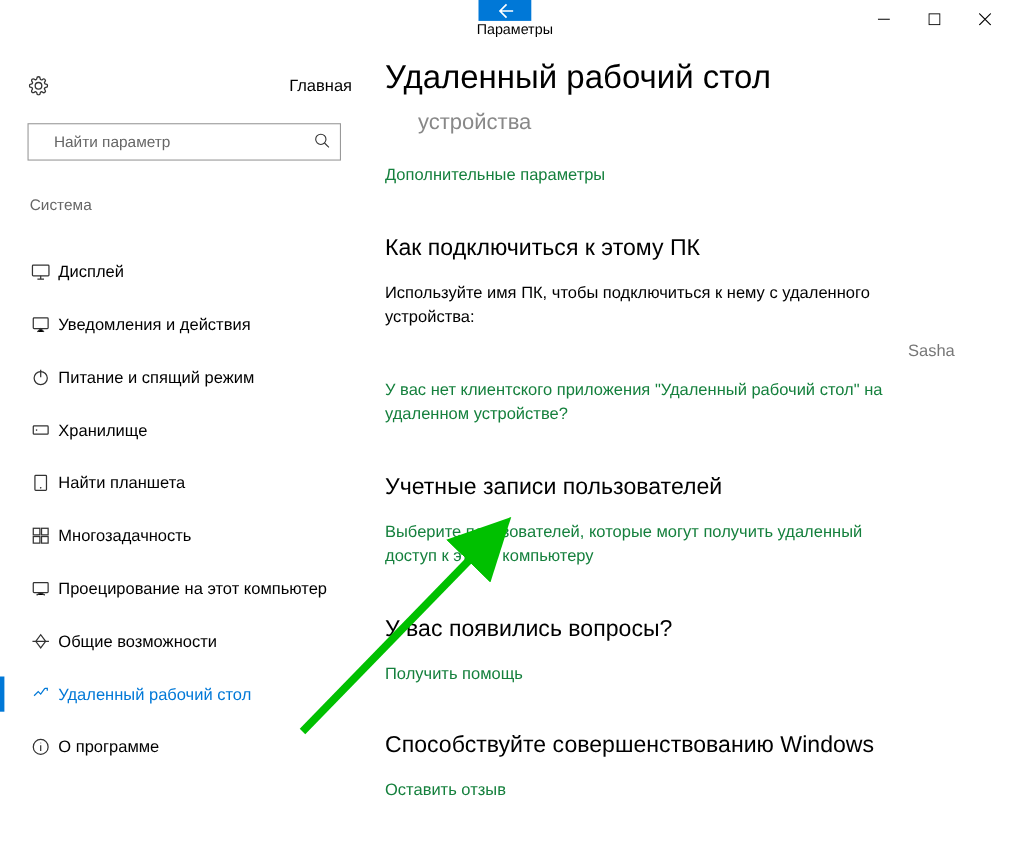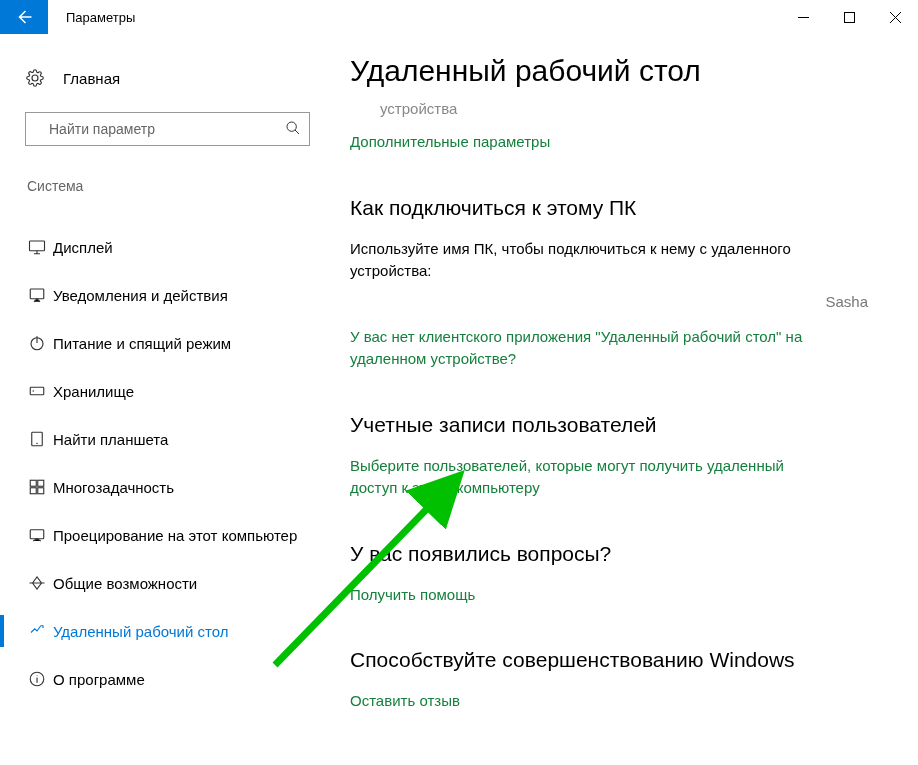--- a/index.html
+++ b/index.html
@@ -11,20 +11,21 @@
     width: 918px;
     height: 765px;
     overflow: hidden;
     position: relative;
   }
   .titlebar {
     height: 34px;
     display: flex;
     align-items: center;
     position: relative;
+    flex-direction: column;
   }
   .back-btn {
     width: 48px;
     height: 34px;
     background: #0078d7;
     color: #fff;
     display: flex;
     align-items: center;
     justify-content: center;
     cursor: pointer;
@@ -59,20 +60,21 @@
     width: 330px;
     padding: 24px 10px 0 25px;
   }
   .home-row {
     display: flex;
     align-items: center;
     gap: 18px;
     height: 40px;
     margin-bottom: 14px;
     cursor: pointer;
+    justify-content: space-between;
   }
   .home-row .icon { width: 20px; display:flex; justify-content:center; }
   .home-row .label { font-size: 15px; }
   .search-box {
     width: 285px;
     height: 34px;
     border: 1px solid #999;
     display: flex;
     align-items: center;
     padding: 0 8px 0 23px;
@@ -125,23 +127,23 @@
     flex: 1;
     padding: 20px 50px 0 20px;
   }
   .page-title {
     font-size: 30px;
     font-weight: 400;
     margin-bottom: 12px;
   }
   .muted {
     color: #888;
-    font-size: 15px;
+    font-size: 20px;
     margin-left: 30px;
-    margin-bottom: 14px;
+    margin-bottom: 26px;
   }
   .link {
     color: #15803d;
     font-size: 15px;
     cursor: pointer;
     display: inline-block;
     line-height: 1.5;
   }
   .section-h {
     font-size: 21px;

